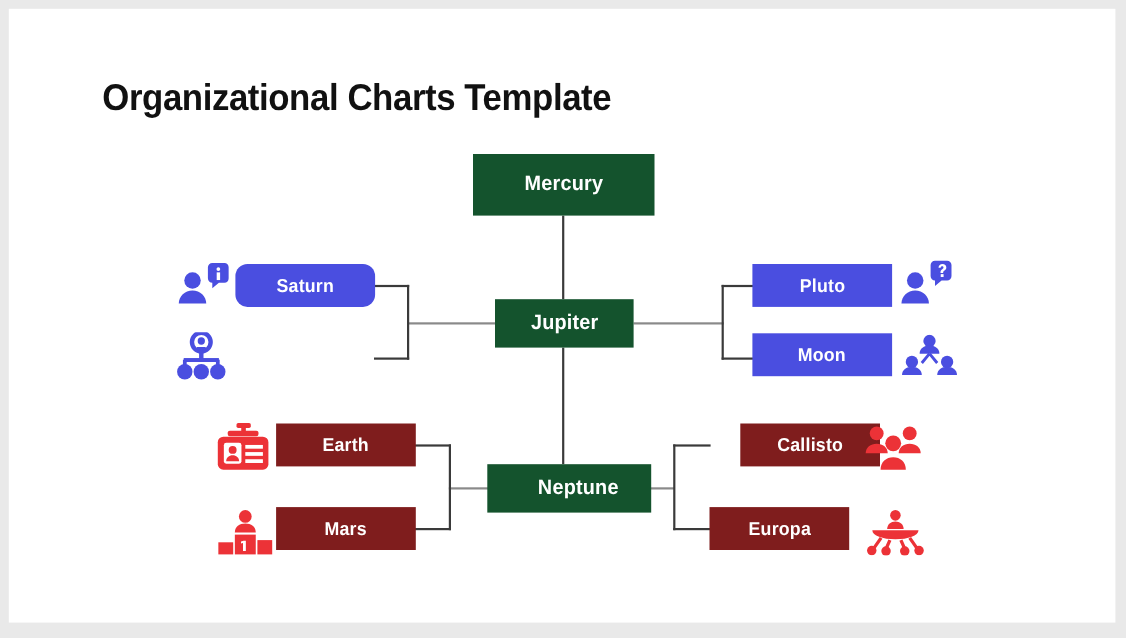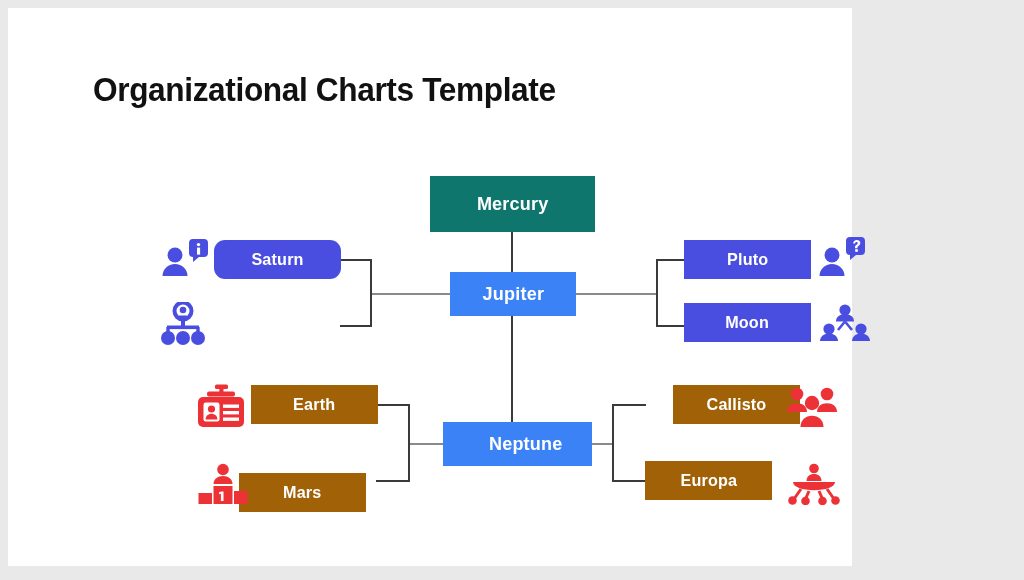--- a/index.html
+++ b/index.html
@@ -3,21 +3,21 @@
 <meta charset="utf-8">
 <style>
   html,body{margin:0;padding:0;}
   body{
     width:1024px;height:580px;
     background:#e9e9e9;
     font-family:"Liberation Sans", sans-serif;
     overflow:hidden;
   }
   #slide{
-    position:absolute;left:8px;top:8px;width:844px;height:558px;
+    position:absolute;left:8px;top:8px;width:1006px;height:558px;
     background:#ffffff;
   }
   #canvas{position:absolute;left:0;top:0;width:1006px;height:558px;}
 
   .title{
     position:absolute;left:85px;top:62px;
     font-size:34px;font-weight:bold;color:#111111;
     font-family:"Liberation Sans Narrow","Liberation Sans",sans-serif;
     letter-spacing:-0.4px;
     transform:scaleX(0.93);transform-origin:left center;
@@ -28,24 +28,24 @@
   .node{
     position:absolute;
     display:flex;align-items:center;justify-content:center;
     color:#ffffff;font-weight:bold;
     font-family:"Liberation Sans Narrow","Liberation Sans",sans-serif;
     letter-spacing:0.2px;
     white-space:nowrap;
     z-index:3;
   }
   .node span{transform:scaleX(0.95);display:block;}
-  .node.root   {background:#0f766e;font-size:19px;margin-top:36px;}
-  .node.center {background:#3b82f6;font-size:19px;}
+  .node.root   {background:#14532d;font-size:19px;}
+  .node.center {background:#14532d;font-size:19px;}
   .node.blue   {background:#4a4ee0;font-size:17px;}
-  .node.red    {background:#a16207;font-size:17px;}
+  .node.red    {background:#7f1d1d;font-size:17px;}
 
   
   .ln{position:absolute;background:#3a3a3a;z-index:1;}
   .ln.h{height:2px;}
   .ln.v{width:2px;}
   .ln.grey{background:#8a8a8a;}
 
   
   .ico{position:absolute;z-index:4;}
   .ico svg{display:block;}
@@ -158,21 +158,21 @@
       <rect x="2" y="13" width="46" height="30" rx="5" fill="#ec3237"></rect>
       <rect x="7.5" y="18.5" width="16" height="19" rx="2.2" fill="#ffffff"></rect>
       <circle cx="15.5" cy="25" r="3.6" fill="#ec3237"></circle>
       <path d="M9.6 35.4c0-3.4 2.6-5.6 5.9-5.6s5.9 2.2 5.9 5.6z" fill="#ec3237"></path>
       <rect x="27" y="20.5" width="16" height="3.4" fill="#ffffff"></rect>
       <rect x="27" y="27" width="16" height="3.4" fill="#ffffff"></rect>
       <rect x="27" y="33.5" width="16" height="3.4" fill="#ffffff"></rect>
     </svg>
   </div>
 
-  <div class="node red" style="left:231px;top:453px;width:127px;height:39px;margin-top:12px;">
+  <div class="node red" style="left:243px;top:453px;width:127px;height:39px;">
     <span>Mars</span>
   </div>
   <div class="ico" style="left:190px;top:455px;width:50px;height:42px;">
     <svg width="50" height="42" viewBox="0 0 50 42" aria-hidden="true">
       <circle cx="25" cy="6.5" r="5.8" fill="#ec3237"></circle>
       <path d="M15.5 21c0-5 4.2-8 9.5-8s9.5 3 9.5 8z" fill="#ec3237"></path>
       <rect x="15.5" y="23" width="19" height="18" fill="#ec3237"></rect>
       <rect x="0.5" y="30" width="13.5" height="11" fill="#ec3237"></rect>
       <rect x="36" y="28" width="13.5" height="13" fill="#ec3237"></rect>
       <path d="M23.4 28.5h2.1v9.5h-2.6v-7.3l-1.8.5v-2z" fill="#ffffff"></path>

